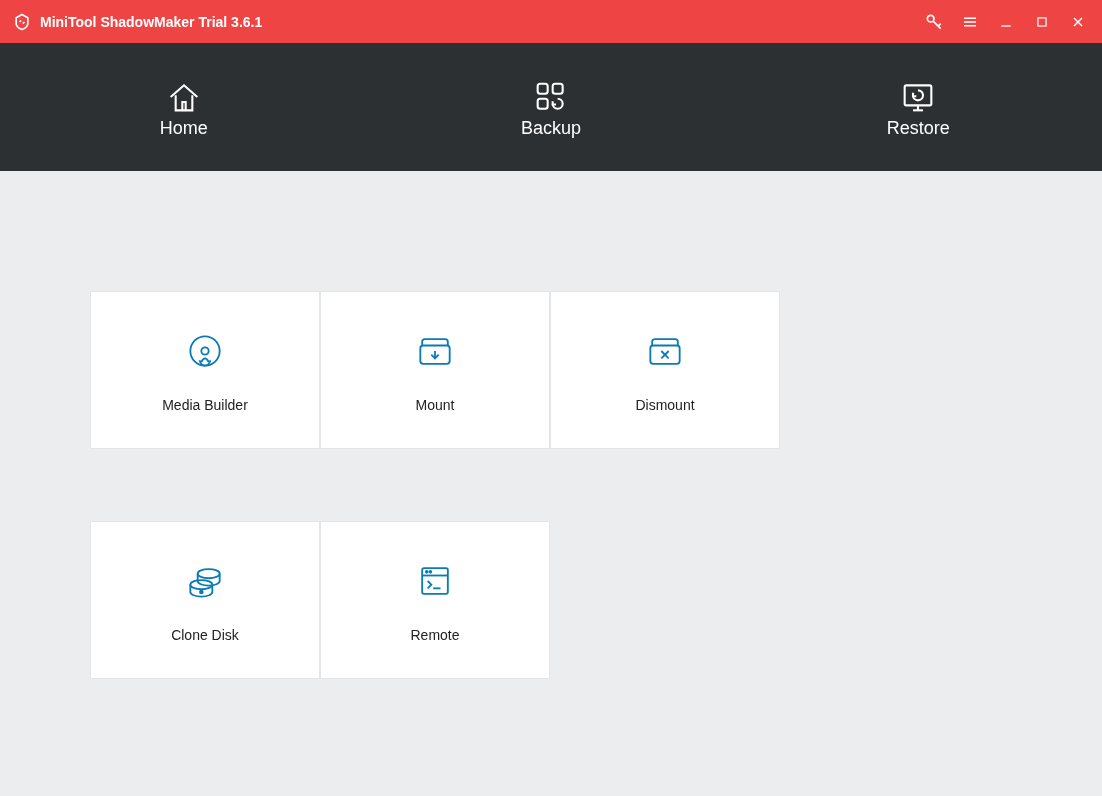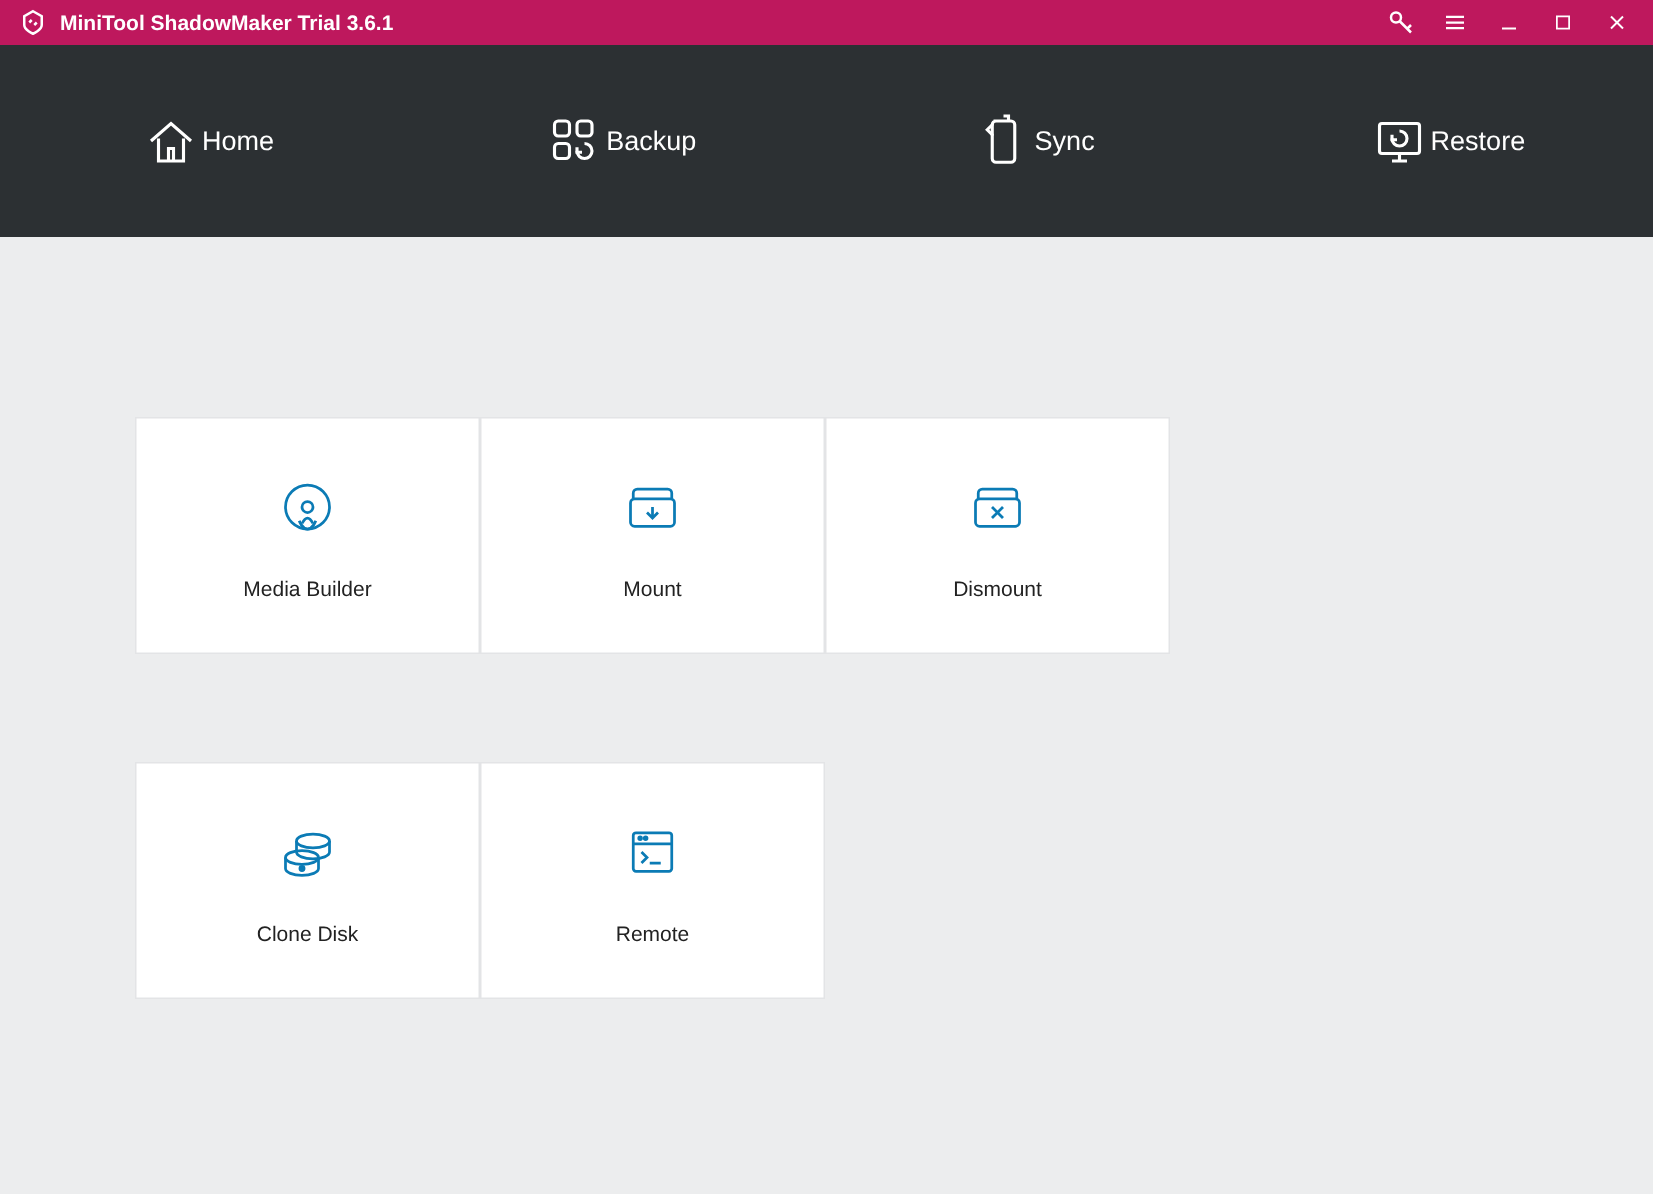--- a/index.html
+++ b/index.html
@@ -6,22 +6,22 @@
     body {
       font-family: "Segoe UI", Arial, sans-serif;
       background: #ecedee;
       width: 1102px;
       height: 796px;
       overflow: hidden;
     }
 
     
     .titlebar {
-      height: 30px;
-      background: #be185d;
+      height: 43px;
+      background: #ef4444;
       display: flex;
       align-items: center;
       padding: 0 6px;
       color: #fff;
     }
     .titlebar .logo { display:flex; align-items:center; margin-left:6px; }
     .titlebar .title { font-size: 14px; font-weight:600; margin-left:8px; }
     .titlebar .spacer { flex: 1; }
     .titlebar .control {
       width: 36px; height: 42px;
@@ -31,21 +31,21 @@
 
     
     .nav {
       height: 128px;
       background: #2c3033;
       display: flex;
     }
     .nav-item {
       flex: 1;
       display:flex;
-      flex-direction:row;
+      flex-direction:column;
       align-items:center;
       justify-content:center;
       color: #fff;
       cursor:pointer;
       font-size: 18px;
     }
     .nav-item.active { background: #0b7bb5; }
     .nav-icon { width:42px; height:42px; display:flex; align-items:center; justify-content:center; }
     .nav-icon svg { stroke:#fff; }
 
@@ -135,30 +135,20 @@
         <rect x="8" y="8" width="12" height="12" rx="3"></rect>
           <rect x="26" y="8" width="12" height="12" rx="3"></rect>
         <rect x="8" y="26" width="12" height="12" rx="3"></rect>
         <path d="M32 26 A6 6 0 1 1 26 32"></path>
           <path d="M26 29 L26 33 L30 33"></path>
       </svg>
     </span>
     <span>Backup</span>
   </div>
 
-  <div class="nav-item">
-    <span class="nav-icon">
-      <svg width="40" height="40" viewBox="0 0 48 48" fill="none" stroke-width="2.5">
-        <path d="M16 8 L30 8 A3 3 0 0 1 33 11 L33 38 A3 3 0 0 1 30 41 L18 41 A3 3 0 0 1 15 38 L15 11 A3 3 0 0 1 18 8"></path>
-        <path d="M15 11 L11 15 L15 19" stroke-linecap="round"></path>
-        <path d="M28 8 L28 4 L24 4"></path>
-      </svg>
-    </span>
-    <span>Sync</span>
-  </div>
 
   <div class="nav-item">
     <span class="nav-icon">
       <svg width="40" height="40" viewBox="0 0 48 48" fill="none" stroke-width="2.5">
         <rect x="8" y="10" width="32" height="24" rx="2"></rect>
           <line x1="18" y1="40" x2="30" y2="40"></line>
           <line x1="24" y1="34" x2="24" y2="40"></line>
         <path d="M24 16 A6 6 0 1 1 18 22"></path>
           <path d="M18 19 L18 23 L22 23"></path>
       </svg>

